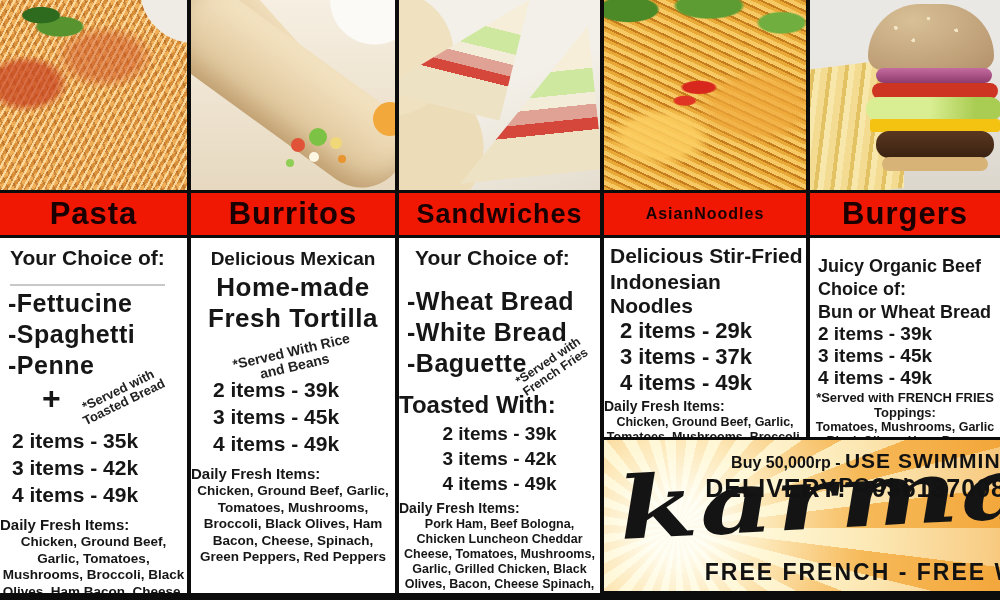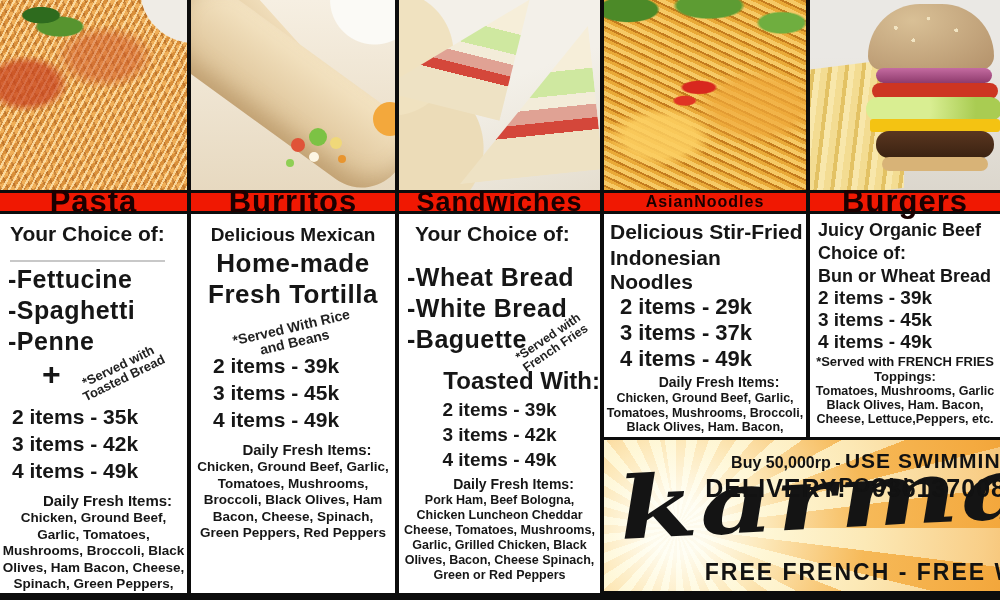--- a/index.html
+++ b/index.html
@@ -3,46 +3,46 @@
 <meta charset="utf-8">
 <style>
   * { margin:0; padding:0; box-sizing:border-box; }
   html,body { width:1000px; height:600px; background:#000; }
   body { font-family:"Liberation Sans", sans-serif; }
   .poster { position:relative; width:1000px; height:600px; overflow:hidden; background:#fff; }
 
   .col { position:absolute; top:0; height:600px; background:#fff; border-right:4px solid #0c0c0c; overflow:hidden; }
   .col.last { border-right:none; }
   .photo { position:relative; height:190px; overflow:hidden; }
-  .band { height:24px; background:var(--red,#f01802); border-top:3px solid #0c0c0c; border-bottom:3px solid #0c0c0c;
+  .band { height:48px; background:var(--red,#f01802); border-top:3px solid #0c0c0c; border-bottom:3px solid #0c0c0c;
           display:flex; align-items:center; justify-content:center; color:#1a0000; font-weight:700; letter-spacing:1px; }
   .body { position:relative; color:#161616; font-weight:700; }
 
   
   .choice-heading { display:inline-block; font-size:21px; margin:8px 0 2px 10px; border-bottom:2px solid #c8c8c8; padding-bottom:14px; }
   .choice-heading.nline { border-bottom:none; }
   .option { font-size:25px; line-height:31px; padding-left:8px; letter-spacing:0.5px; }
   .price  { font-size:21px; line-height:27px; padding-left:12px; }
-  .fresh-h { font-size:15px; text-align:center; margin-top:8px;padding-left:28px; }
+  .fresh-h { font-size:15px; text-align:left; margin-top:8px; }
   .fresh   { font-size:13.5px; line-height:16.5px; font-weight:600; text-align:center; padding:1px 2px 0 2px; }
   .note { font-weight:700; color:#222; }
 
   
   .note-row1 { display:flex; align-items:flex-start; height:46px; }
   .plus { font-size:32px; line-height:34px; margin-left:42px; }
   .rot1 { width:100px; font-size:13px; line-height:13px; transform:rotate(-26deg); margin:2px 0 0 10px; text-align:center; }
 
   
   .desc-sm { font-size:19px; line-height:26px; text-align:center; margin-top:8px; }
   .desc-lg { font-size:26px; line-height:31px; text-align:center; letter-spacing:0.5px; }
   .rot2 { display:block; width:140px; font-size:14px; line-height:15px; transform:rotate(-13deg); margin:10px auto 2px auto; text-align:center; }
 
   
   .rot3 { position:absolute; width:100px; font-size:12.5px; line-height:13px; transform:rotate(-34deg); top:116px; right:-2px; text-align:center; }
-  .toasted { font-size:24px; margin:12px 0 2px 0; text-align:right; }
+  .toasted { font-size:24px; margin:12px 0 2px 0; text-align:left; }
   .price-c { font-size:19px; line-height:25px; text-align:center; padding-left:0; }
 
   
   .c4 .desc { font-size:21px; line-height:24px; padding-left:6px; margin-top:2px; }
   .c4 .price { font-size:22px; line-height:26px; padding-left:16px; }
   .c4 .fresh-h { font-size:14px; margin-top:2px; }
   .c4 .fresh { font-size:12.5px; line-height:14.5px; }
 
   
   .c5 .desc { font-size:18px; line-height:21px; padding-left:8px; margin-top:2px; }
@@ -219,21 +219,21 @@
       <div class="onion"></div>
       <div class="tomato"></div>
       <div class="lettuce"></div>
       <div class="cheese"></div>
       <div class="patty"></div>
       <div class="bun-bottom"></div>
     </div>
     <div class="band">
       <span style="font-size:31px">Burgers</span>
     </div>
-    <div class="body" style="padding-top:4px">
+    <div class="body" style="padding-top:16px">
       <div class="desc">Juicy Organic Beef</div>
       <div class="desc">Choice of:</div>
       <div class="desc">Bun or Wheat Bread</div>
       <div class="price">2 items  - 39k</div>
       <div class="price">3 items  - 45k</div>
       <div class="price">4 items  - 49k</div>
       <div class="snote">*Served with FRENCH FRIES</div>
       <div class="top-h">Toppings:</div>
       <div class="tops">Tomatoes, Mushrooms, Garlic Black Olives, Ham. Bacon, Cheese, Lettuce,Peppers, etc.</div>
     </div>

